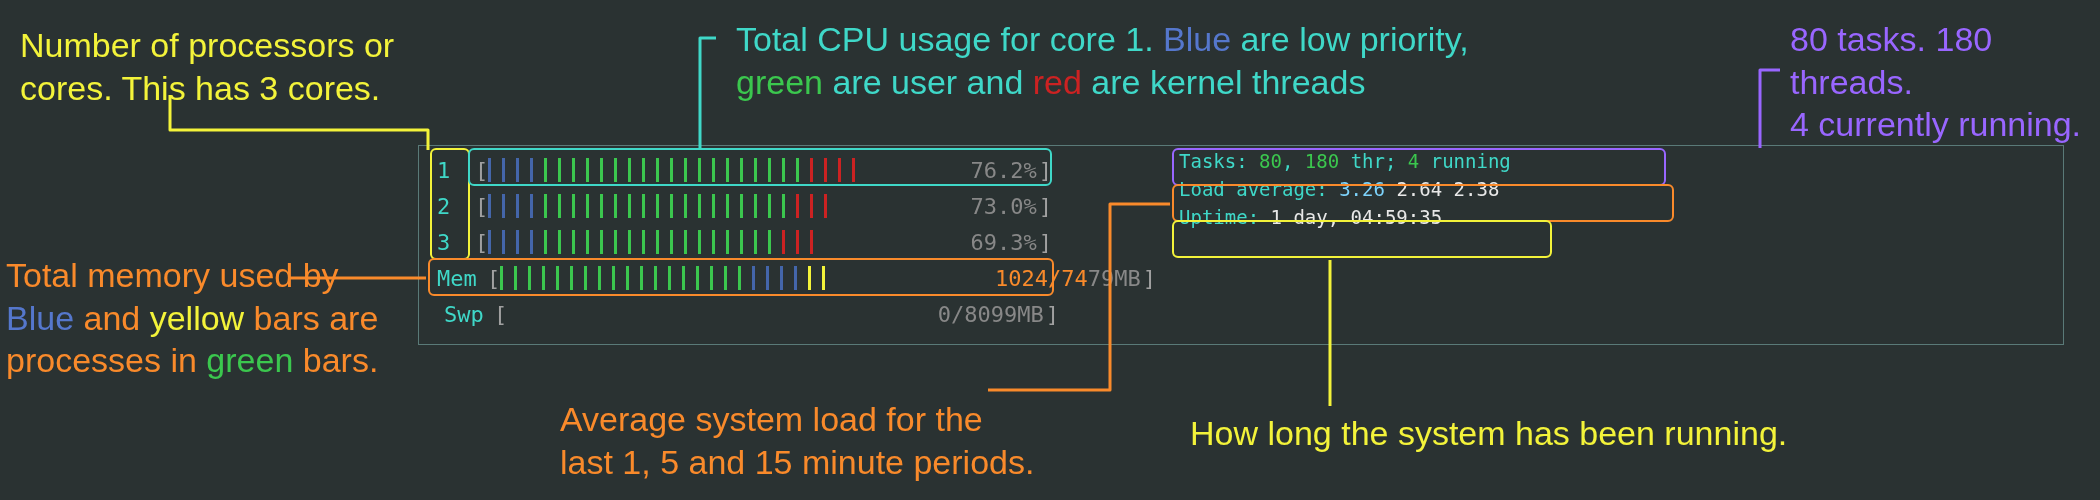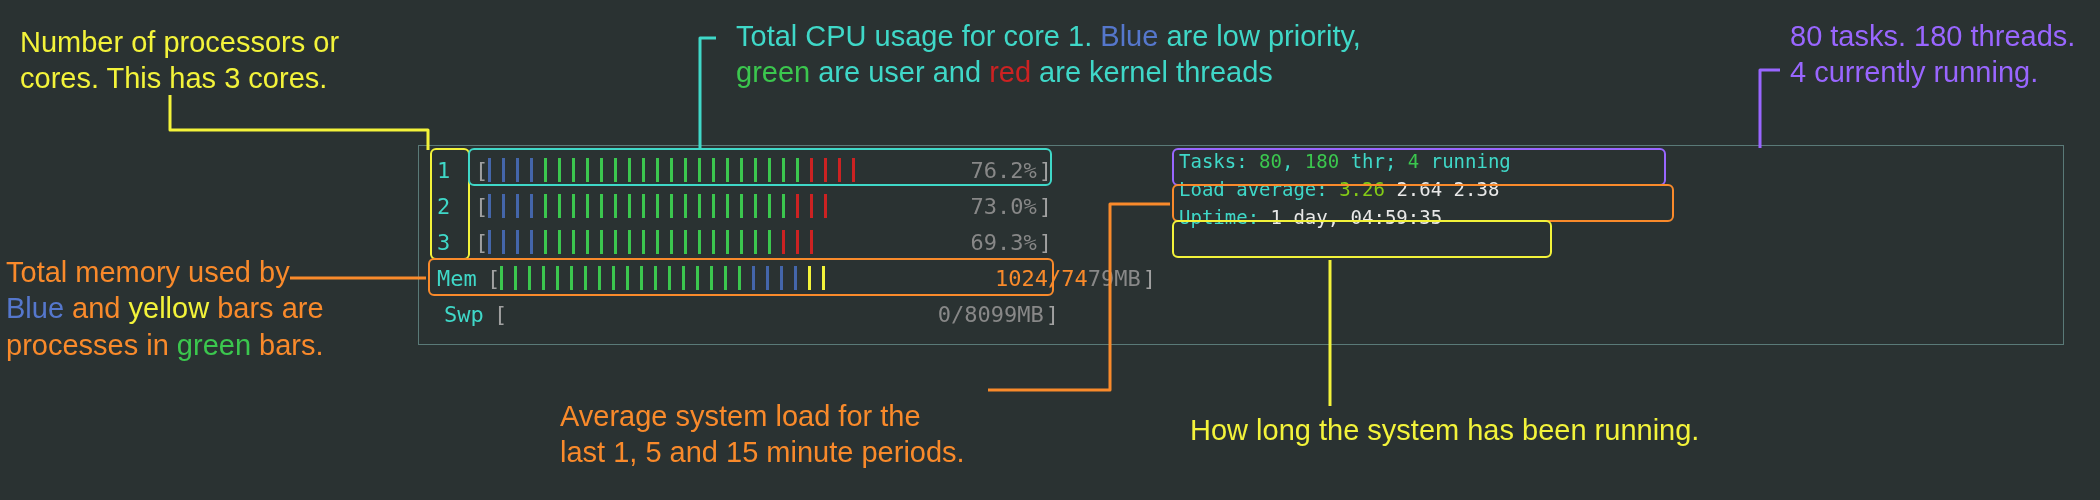--- a/index.html
+++ b/index.html
@@ -8,21 +8,21 @@
     font-family: 'DejaVu Sans Mono', 'Consolas', monospace;
     width: 2100px;
     height: 500px;
     position: relative;
     overflow: hidden;
     font-size: 22px;
   }
   .annot {
     position: absolute;
     font-family: 'Segoe UI', 'Helvetica Neue', sans-serif;
-    font-size: 29px;
+    font-size: 34px;
     line-height: 1.25;
   }
   .annot .yellow { color: #f3f33a; }
   .annot .orange { color: #f98a2b; }
   .annot .cyan { color: #3fd8c8; }
   .annot .green { color: #3bc74e; }
   .annot .blue { color: #5577cc; }
   .annot .red { color: #cc2222; }
   .annot .purple { color: #9966ff; }
 
@@ -68,21 +68,21 @@
   .pct-strong { color: #f98a2b; }
 
   .rightcol {
     position: absolute;
     left: 760px;
     top: 4px;
   }
   .rrow { height: 28px; white-space: nowrap; font-size: 19px; }
   .c-cyan { color: #3fd8c8; }
   .c-green { color: #3bc74e; }
-  .c-grey { color: #84cc16; text-align: center; }
+  .c-grey { color: #7dd3fc; text-align: center; }
   .c-white { color: #e8e8e8; }
 
   
   .hl {
     position: absolute;
     border: 2px solid;
     border-radius: 6px;
     pointer-events: none;
   }
 

